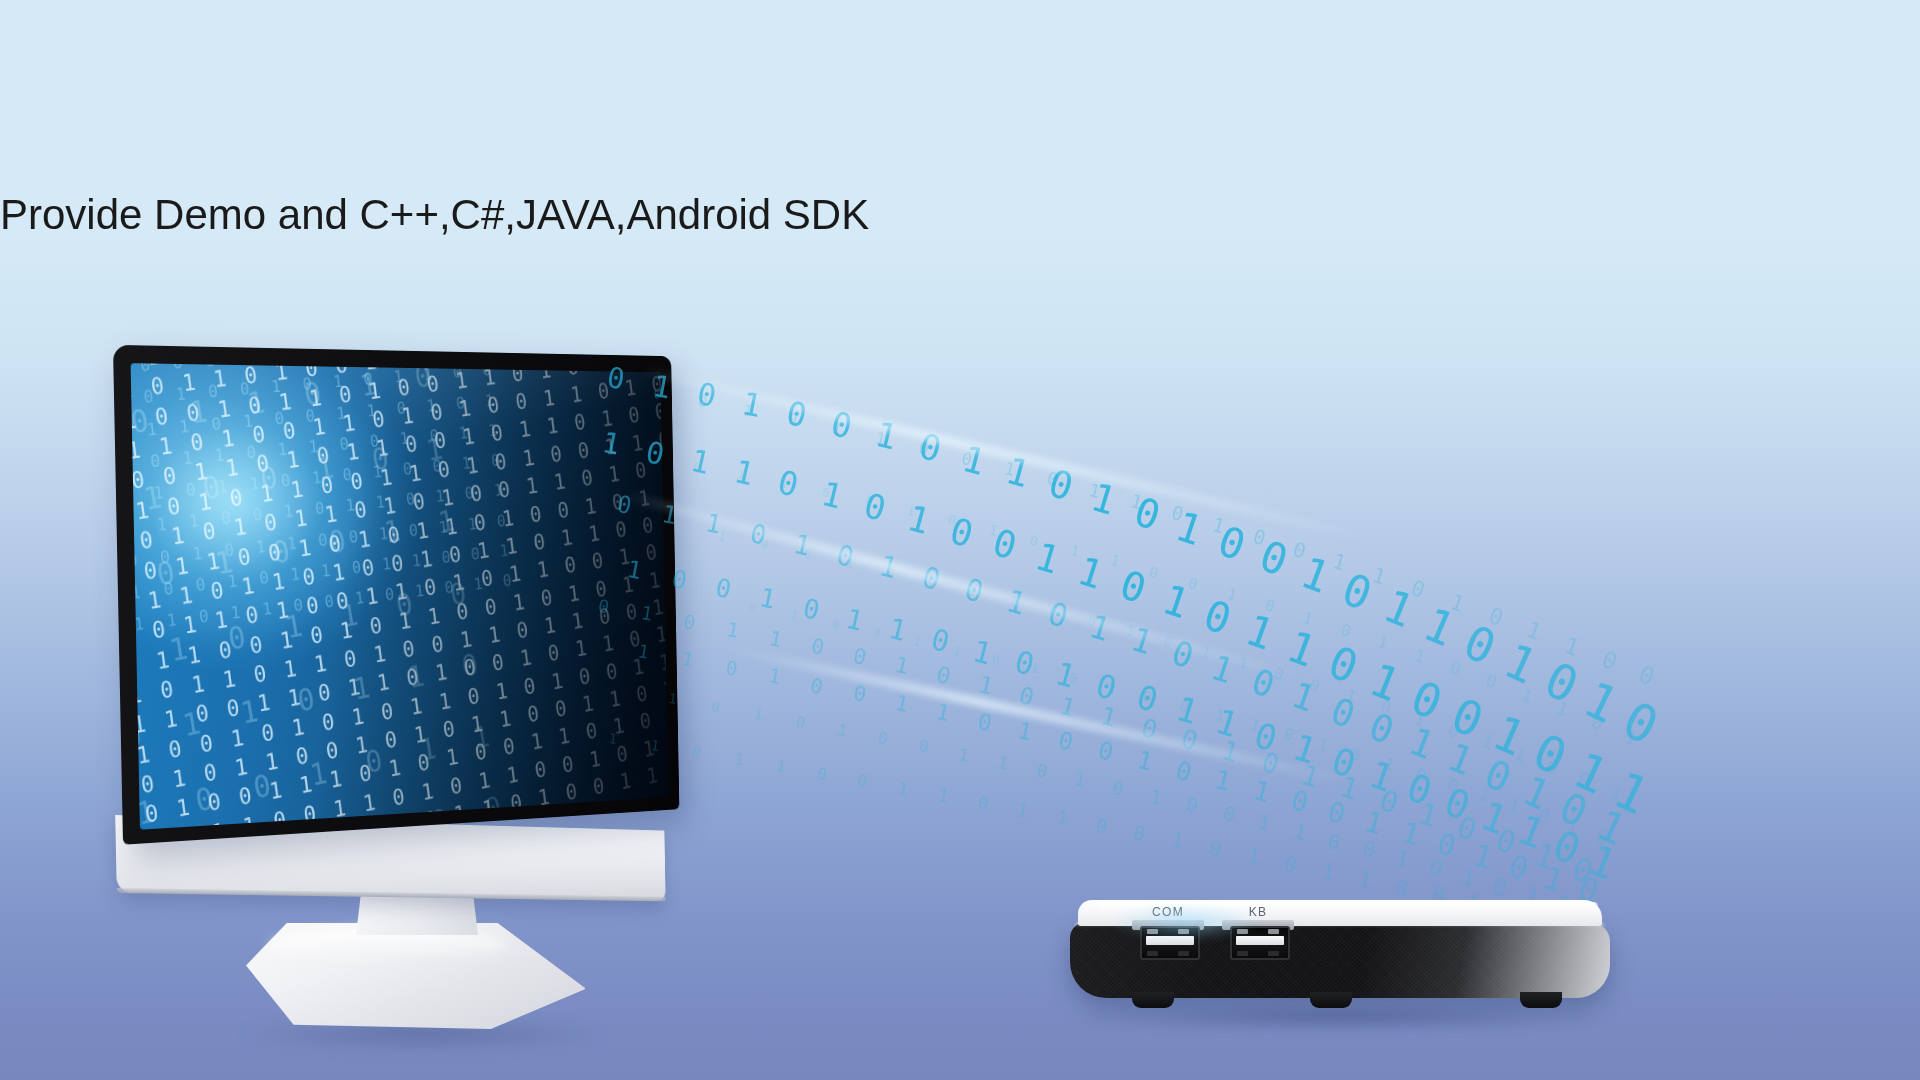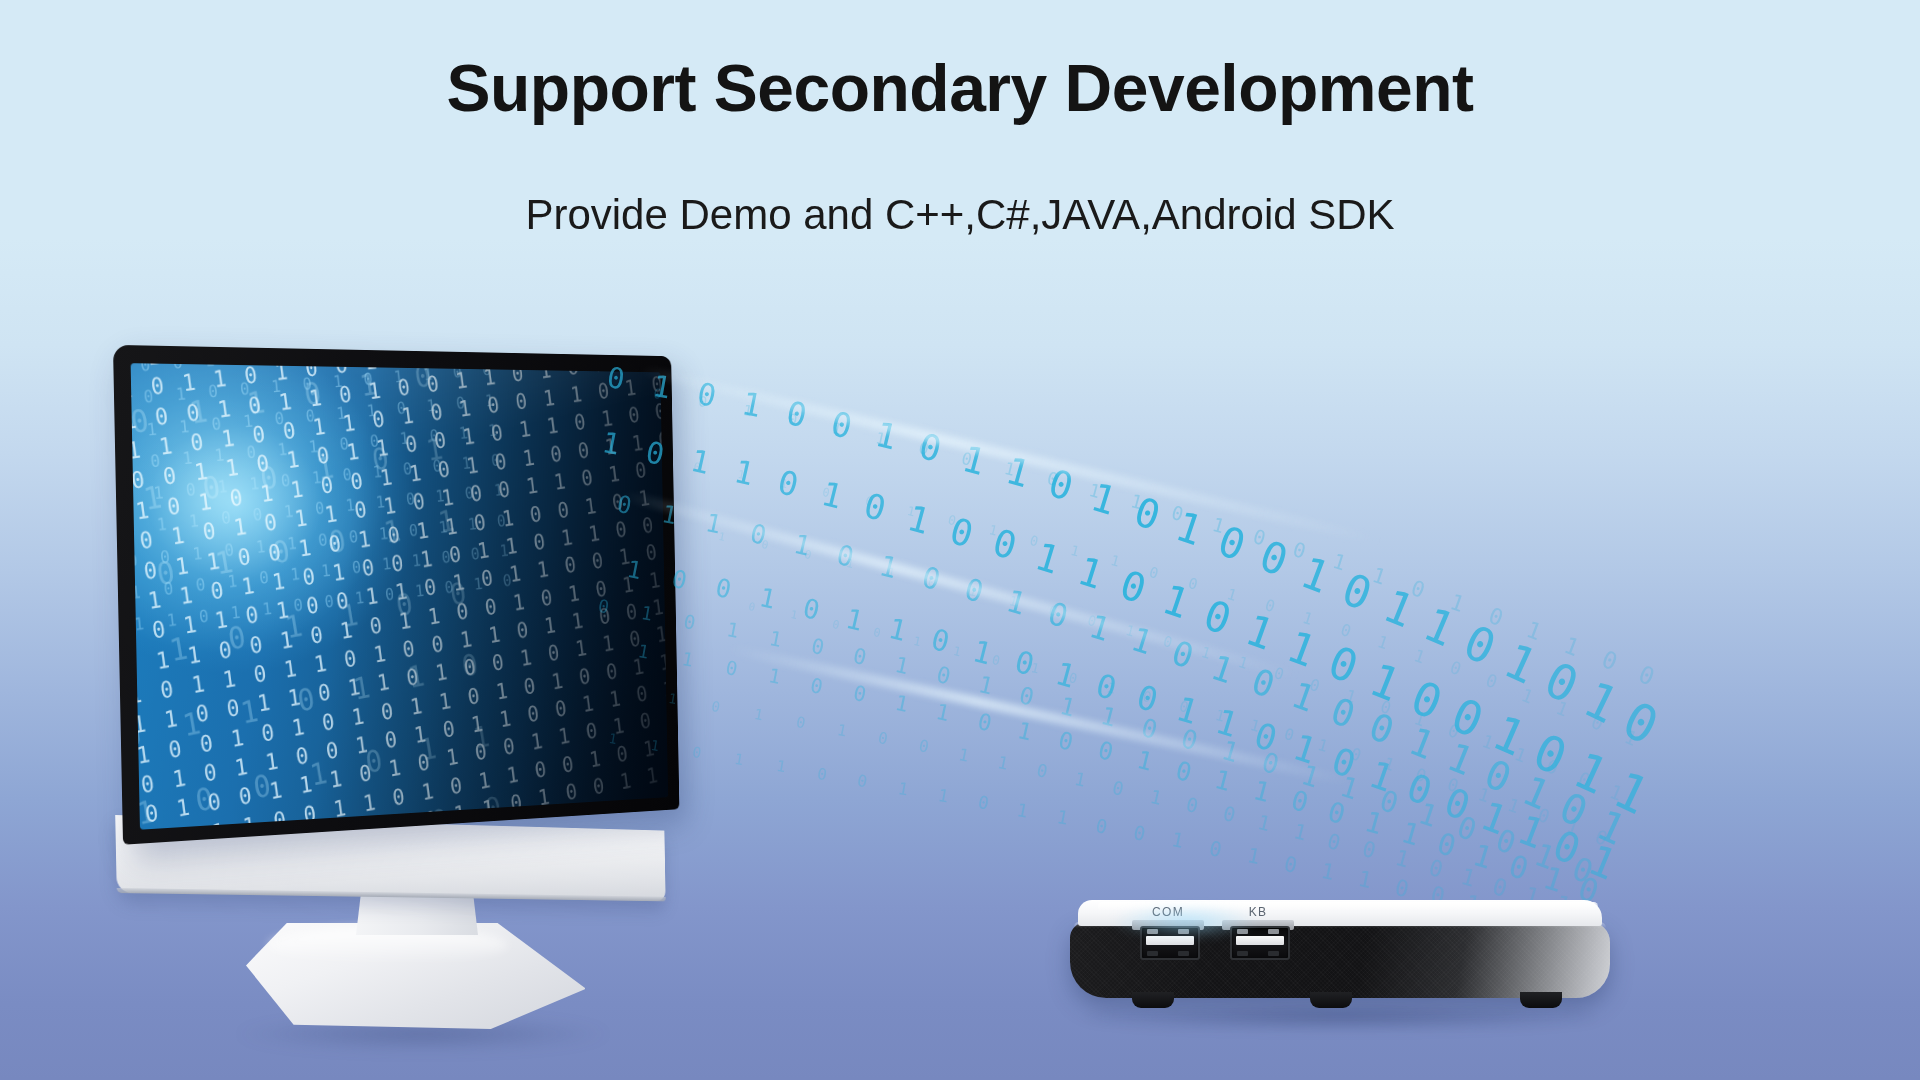--- a/index.html
+++ b/index.html
@@ -38,21 +38,21 @@
     letter-spacing: -0.5px;
     color: #141414;
     line-height: 1.1;
     white-space: nowrap;
   }
   #subtitle {
     position: absolute;
     top: 192px;
     left: 0;
     width: 1920px;
-    text-align: center;
+    text-align: left;
     font-size: 42px;
     font-weight: normal;
     color: #1a1a1a;
     line-height: 1.1;
     white-space: nowrap;
   }
 
   
   #monitor {
     position: absolute;
@@ -311,21 +311,20 @@
     width: 150px; height: 36px;
     background: radial-gradient(ellipse at center, rgba(150,220,255,0.55) 0%, rgba(150,220,255,0) 70%);
     filter: blur(5px);
   }
 </style>
 </head>
 <body>
 
 <div id="stage">
 
-  <div id="title">Support Secondary Development</div>
 
   <div id="subtitle">Provide Demo and C++,C#,JAVA,Android SDK</div>
 
   <div id="monitor">
 
     <div class="monitor-shadow"></div>
 
     <div class="foot"></div>
     <div class="foot-hl"></div>
     <div class="neck"></div>

